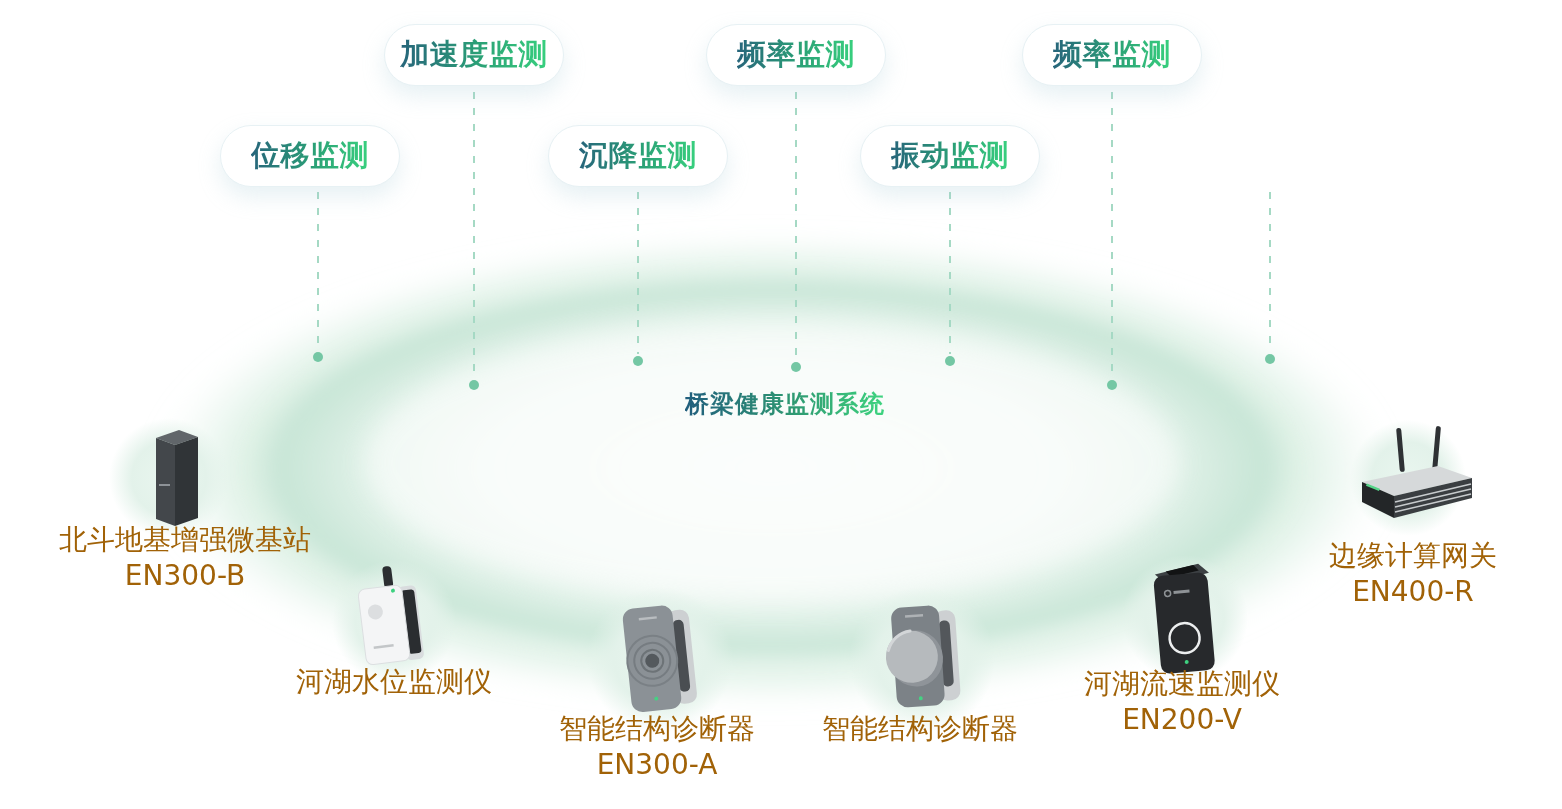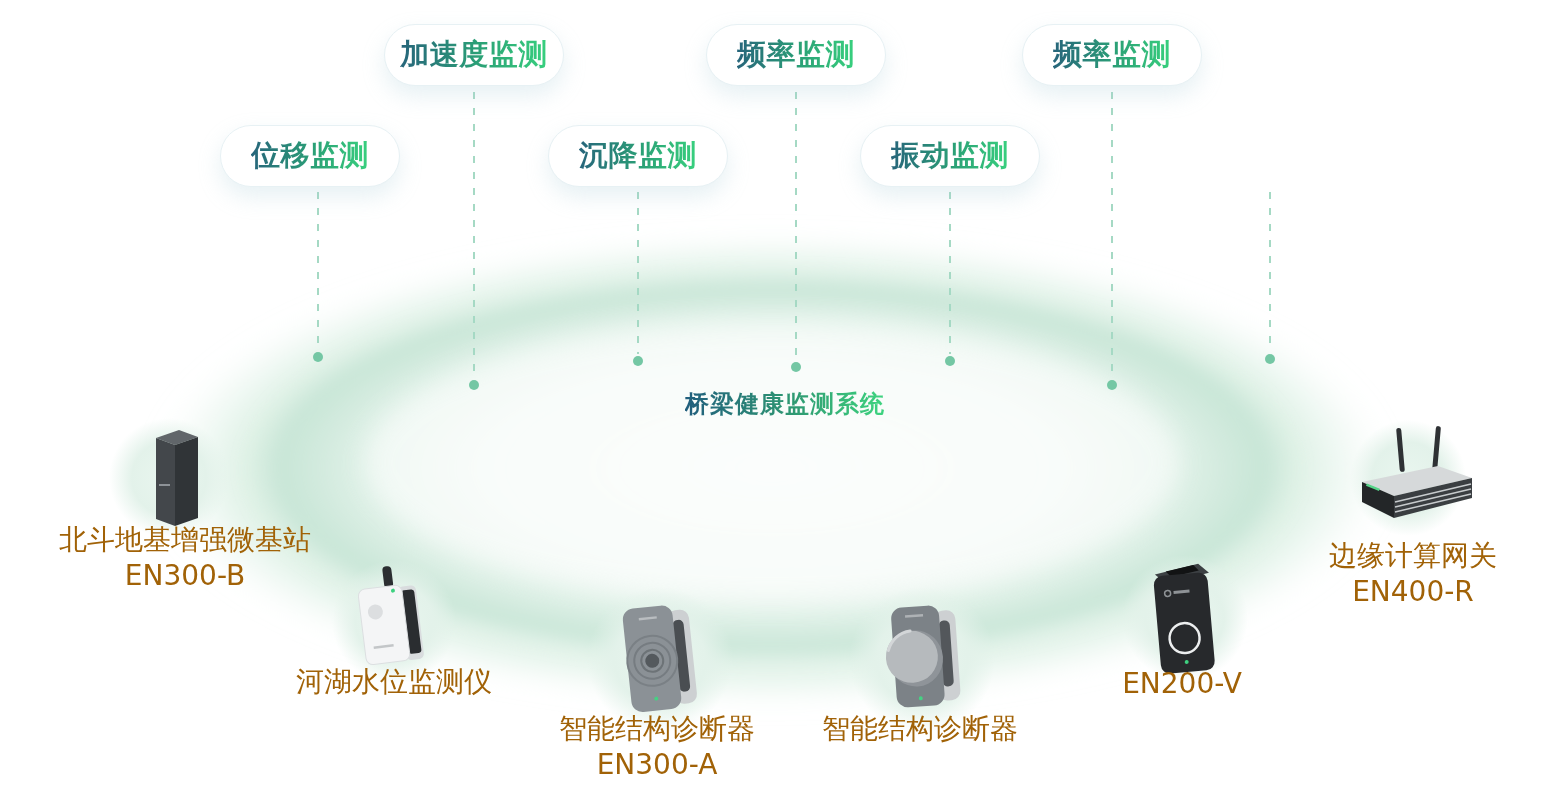--- a/index.html
+++ b/index.html
@@ -219,20 +219,21 @@
       <polygon points="16,12 60,5 70,15 26,22" fill="#3c4043"></polygon>
       <polygon points="27,10 55,6 60,12 32,16" fill="#121314"></polygon>
       <rect x="14" y="14" width="54" height="98" rx="9" fill="#27292c"></rect>
       <circle cx="27" cy="32" r="3" fill="none" stroke="#8e9296" stroke-width="1.5"></circle>
       <rect x="33" y="30" width="16" height="3" fill="#8e9296"></rect>
       <circle cx="40" cy="78" r="15" fill="none" stroke="#eceeef" stroke-width="2.5"></circle>
       <circle cx="40" cy="102" r="2" fill="#3ed180"></circle>
     </g>
   </svg>
   <div class="device-label" style="left:1012px; top:666px;">
+    <div>河湖流速监测仪</div>
     <div>EN200-V</div>
   </div>
 
   <div class="device-circle" style="left:1350px; top:420px; width:116px; height:116px;"></div>
   <svg class="device-art" style="left:1348px; top:424px;" width="130" height="104" viewBox="0 0 130 104">
     <g>
       <rect x="50" y="4" width="5" height="44" rx="2.5" fill="#2e3134" transform="rotate(-5 52 26)"></rect>
       <rect x="86" y="2" width="5" height="46" rx="2.5" fill="#2e3134" transform="rotate(5 88 25)"></rect>
       <polygon points="14,58 90,42 124,54 46,72" fill="#d6d9da"></polygon>
       <polygon points="14,58 46,72 46,94 14,78" fill="#232628"></polygon>

